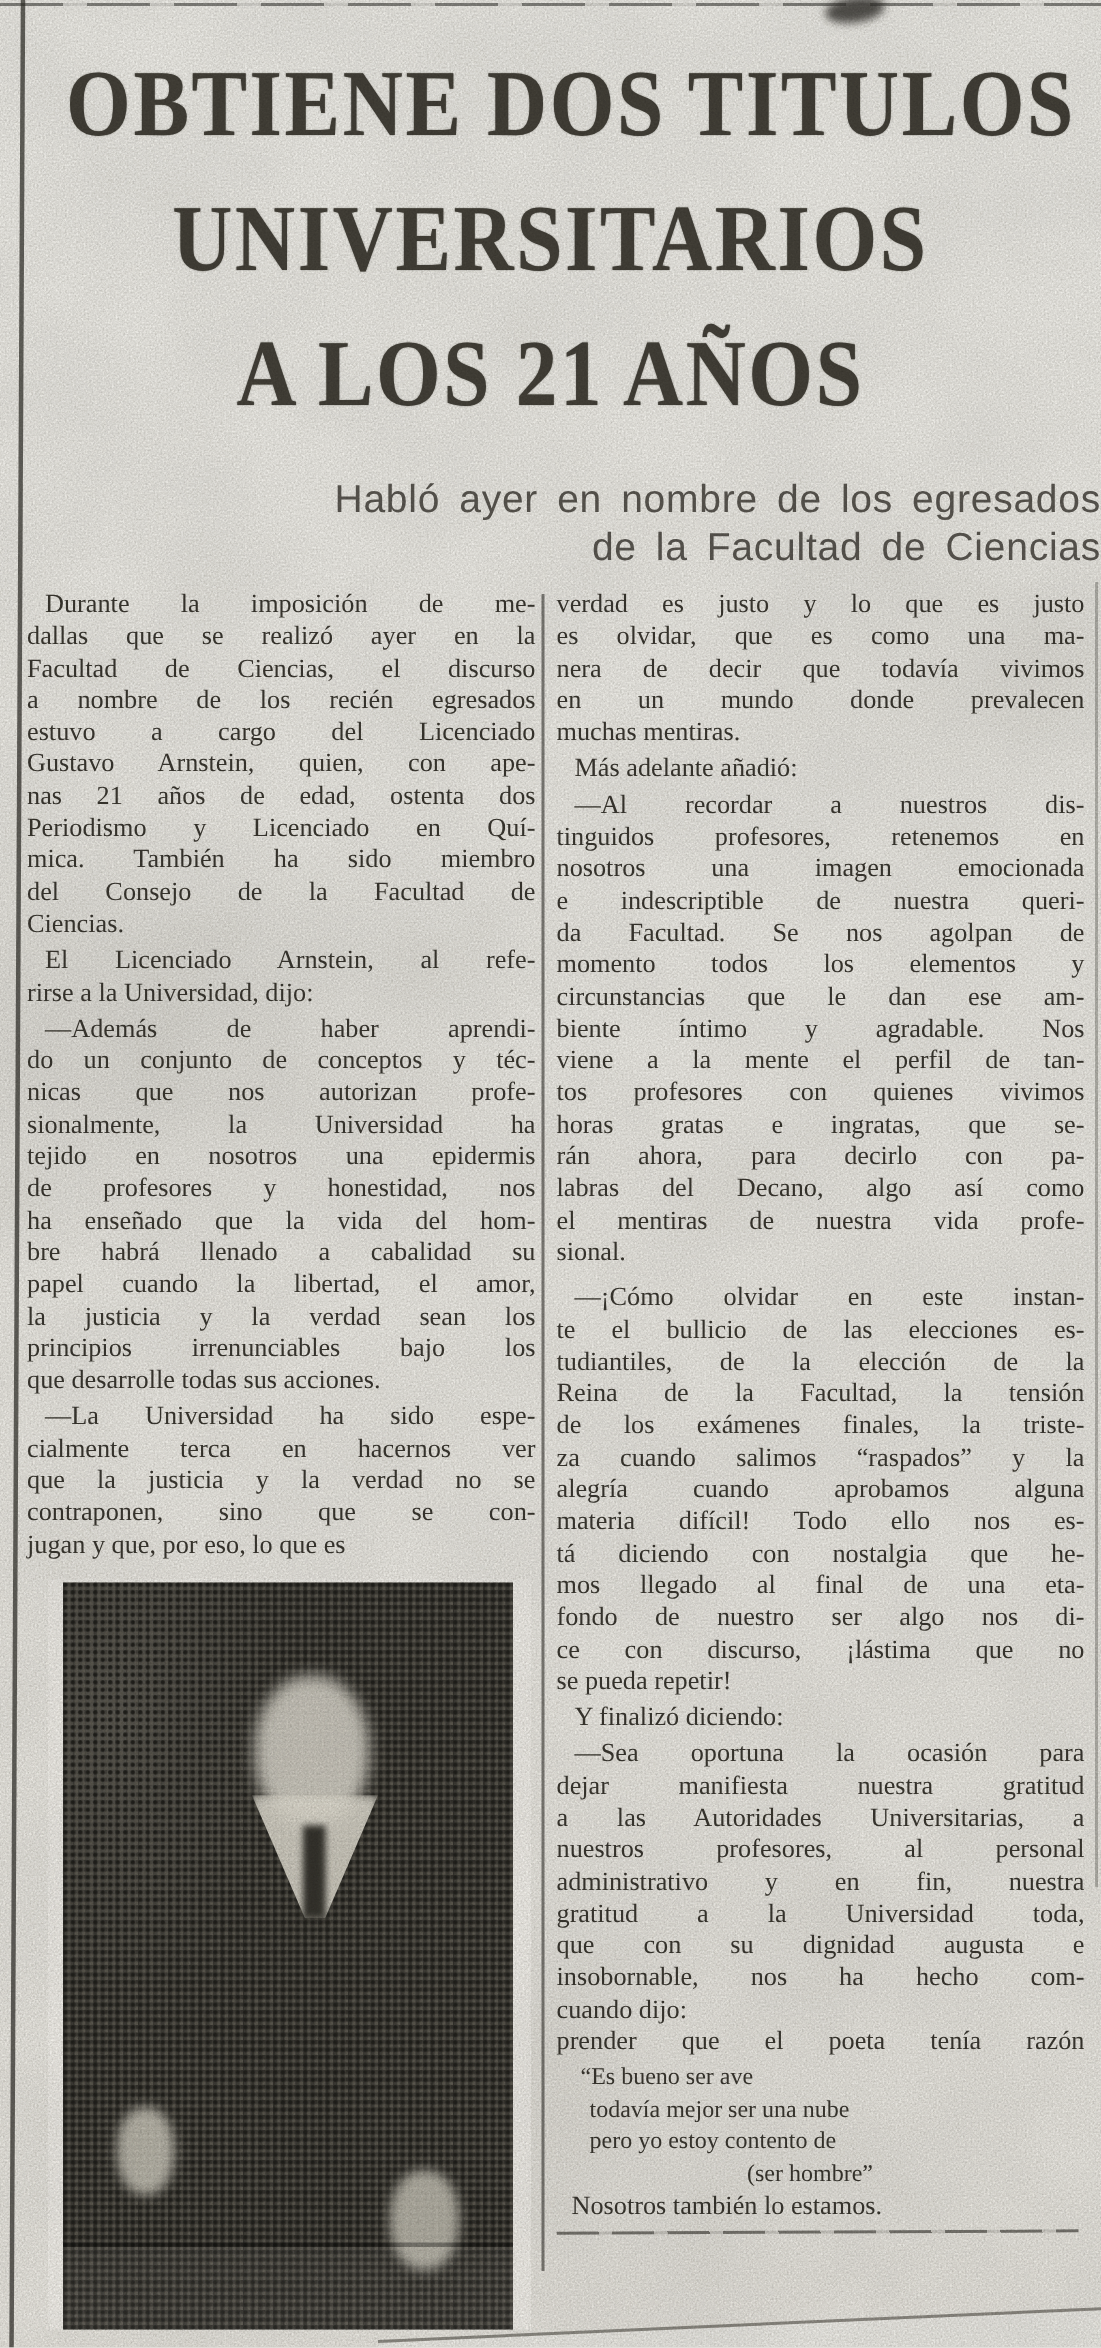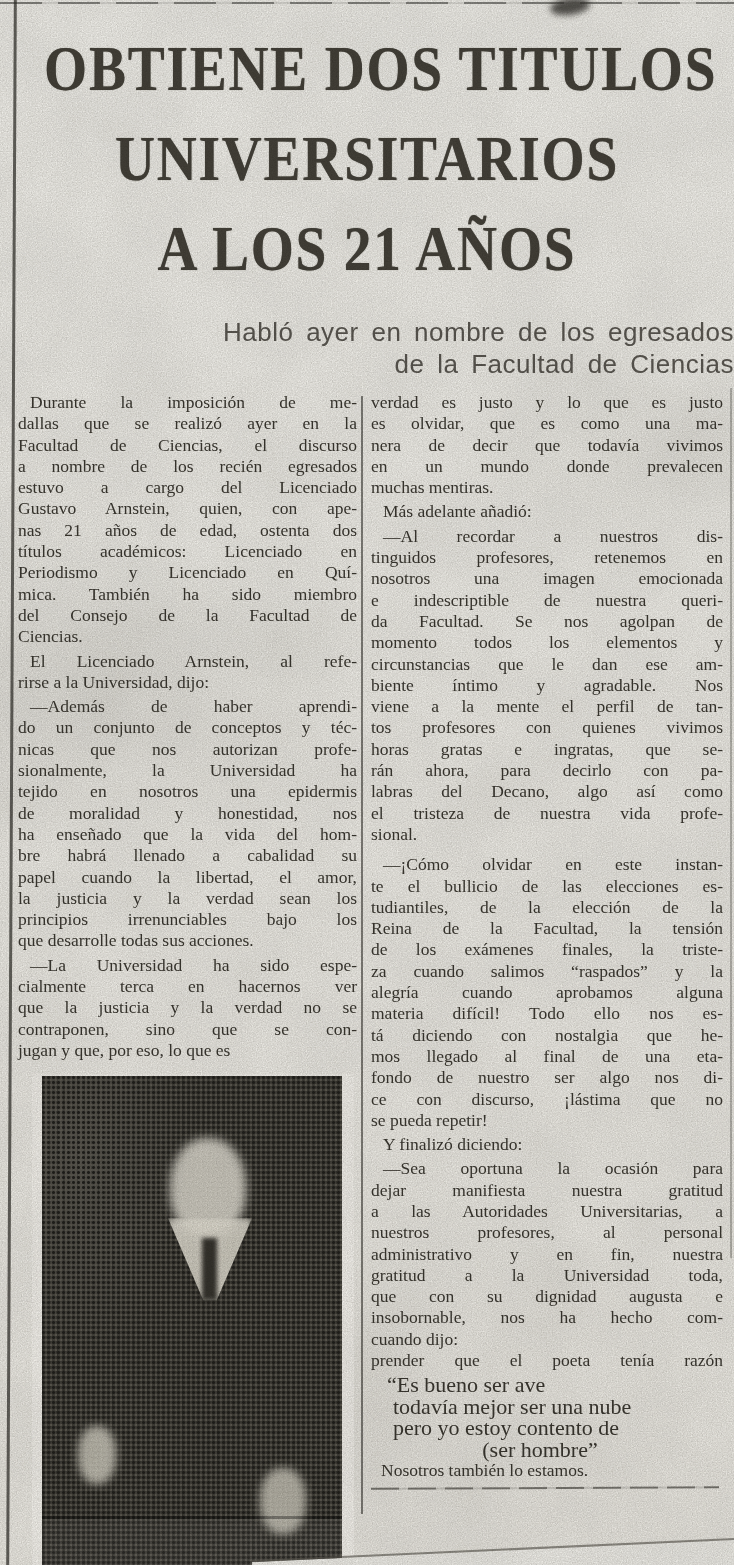--- a/index.html
+++ b/index.html
@@ -40,21 +40,21 @@
   .col-left { width:339px; }
   .col-divider { width:2px; height:1118px; margin:4px 3px 0 4px; background:rgba(50,48,43,.6); }
   .col-right { width:352px; padding-left:5px; }
 
   .para { font-size:17.5px; line-height:21.3px; margin:0 0 3px 0; }
   .tline { text-align:justify; text-align-last:justify; }
   .tline-last { text-align-last:left; }
   .indent .tline:first-child { text-indent:12px; }
   .gap-top { margin-top:9px; }
 
-  .poem { margin-top:2px; font-size:22px; line-height:21.5px; }
+  .poem { margin-top:2px; font-size:16px; line-height:21.5px; }
   .poem-line { padding-left:16px; }
   .poem-line.pl-2, .poem-line.pl-3 { padding-left:22px; }
   .poem-right { text-align:center; padding-right:14px; padding-left:0; }
   .closing { font-size:17.5px; line-height:21.5px; text-indent:10px; }
   .end-rule { margin-top:5px; height:2px; width:99%;
     background:repeating-linear-gradient(90deg, rgba(70,68,62,.7) 0 28px, rgba(70,68,62,.18) 28px 37px);
     transform:rotate(-0.25deg); }
 
   
   .photo { position:relative; margin:13px 0 0 14px; width:322px; height:500px;
@@ -110,37 +110,36 @@
 
     <section class="col col-left">
       <div class="para indent">
           <div class="tline">Durante la imposición de me-</div>
           <div class="tline">dallas que se realizó ayer en la</div>
           <div class="tline">Facultad de Ciencias, el discurso</div>
           <div class="tline">a nombre de los recién egresados</div>
           <div class="tline">estuvo a cargo del Licenciado</div>
           <div class="tline">Gustavo Arnstein, quien, con ape-</div>
           <div class="tline">nas 21 años de edad, ostenta dos</div>
-          <div class="tline">títulos académicos: Licenciado en</div>
           <div class="tline">Periodismo y Licenciado en Quí-</div>
           <div class="tline">mica. También ha sido miembro</div>
           <div class="tline">del Consejo de la Facultad de</div>
           <div class="tline tline-last">Ciencias.</div>
         </div>
       <div class="para indent">
           <div class="tline">El Licenciado Arnstein, al refe-</div>
           <div class="tline tline-last">rirse a la Universidad, dijo:</div>
         </div>
       <div class="para indent">
           <div class="tline">—Además de haber aprendi-</div>
           <div class="tline">do un conjunto de conceptos y téc-</div>
           <div class="tline">nicas que nos autorizan profe-</div>
           <div class="tline">sionalmente, la Universidad ha</div>
           <div class="tline">tejido en nosotros una epidermis</div>
-          <div class="tline">de moralidad y honestidad, nos</div>
+          <div class="tline">de profesores y honestidad, nos</div>
           <div class="tline">ha enseñado que la vida del hom-</div>
           <div class="tline">bre habrá llenado a cabalidad su</div>
           <div class="tline">papel cuando la libertad, el amor,</div>
           <div class="tline">la justicia y la verdad sean los</div>
           <div class="tline">principios irrenunciables bajo los</div>
           <div class="tline tline-last">que desarrolle todas sus acciones.</div>
         </div>
       <div class="para indent">
           <div class="tline">—La Universidad ha sido espe-</div>
           <div class="tline">cialmente terca en hacernos ver</div>
@@ -182,21 +181,21 @@
           <div class="tline">e indescriptible de nuestra queri-</div>
           <div class="tline">da Facultad. Se nos agolpan de</div>
           <div class="tline">momento todos los elementos y</div>
           <div class="tline">circunstancias que le dan ese am-</div>
           <div class="tline">biente íntimo y agradable. Nos</div>
           <div class="tline">viene a la mente el perfil de tan-</div>
           <div class="tline">tos profesores con quienes vivimos</div>
           <div class="tline">horas gratas e ingratas, que se-</div>
           <div class="tline">rán ahora, para decirlo con pa-</div>
           <div class="tline">labras del Decano, algo así como</div>
-          <div class="tline">el tristeza de nuestra vida profe-</div>
+          <div class="tline">el mentiras de nuestra vida profe-</div>
           <div class="tline tline-last">sional.</div>
         </div>
       <div class="para indent gap-top">
           <div class="tline">—¡Cómo olvidar en este instan-</div>
           <div class="tline">te el bullicio de las elecciones es-</div>
           <div class="tline">tudiantiles, de la elección de la</div>
           <div class="tline">Reina de la Facultad, la tensión</div>
           <div class="tline">de los exámenes finales, la triste-</div>
           <div class="tline">za cuando salimos “raspados” y la</div>
           <div class="tline">alegría cuando aprobamos alguna</div>

